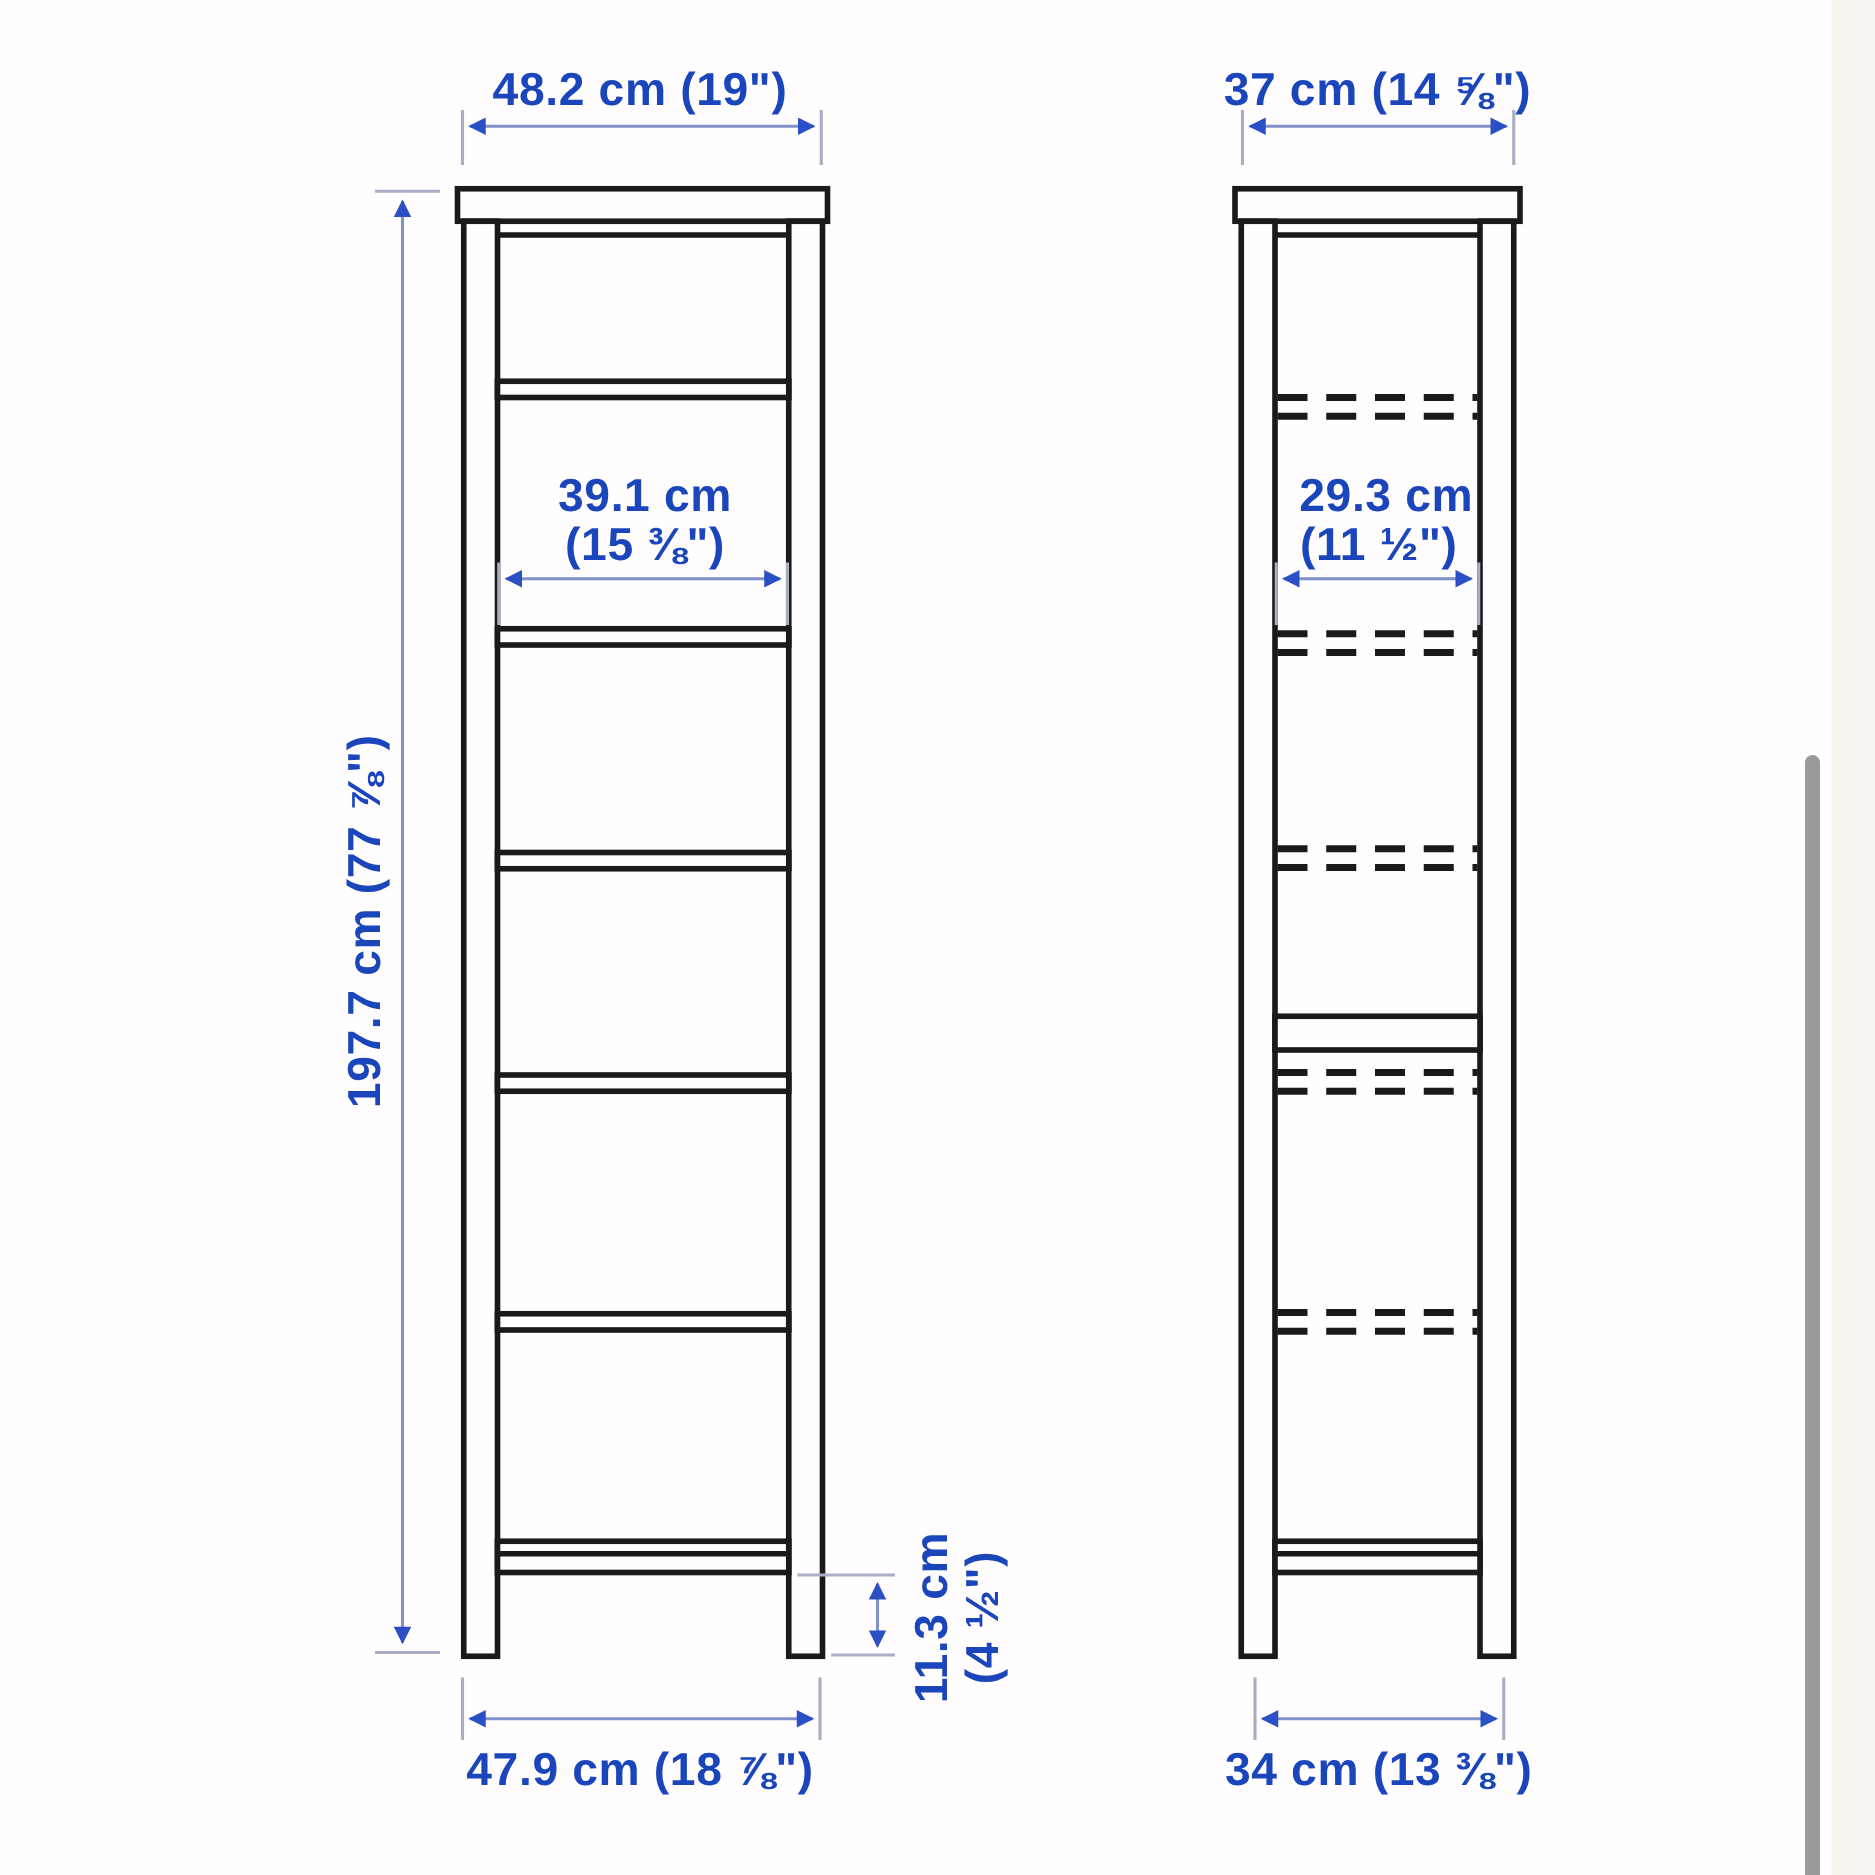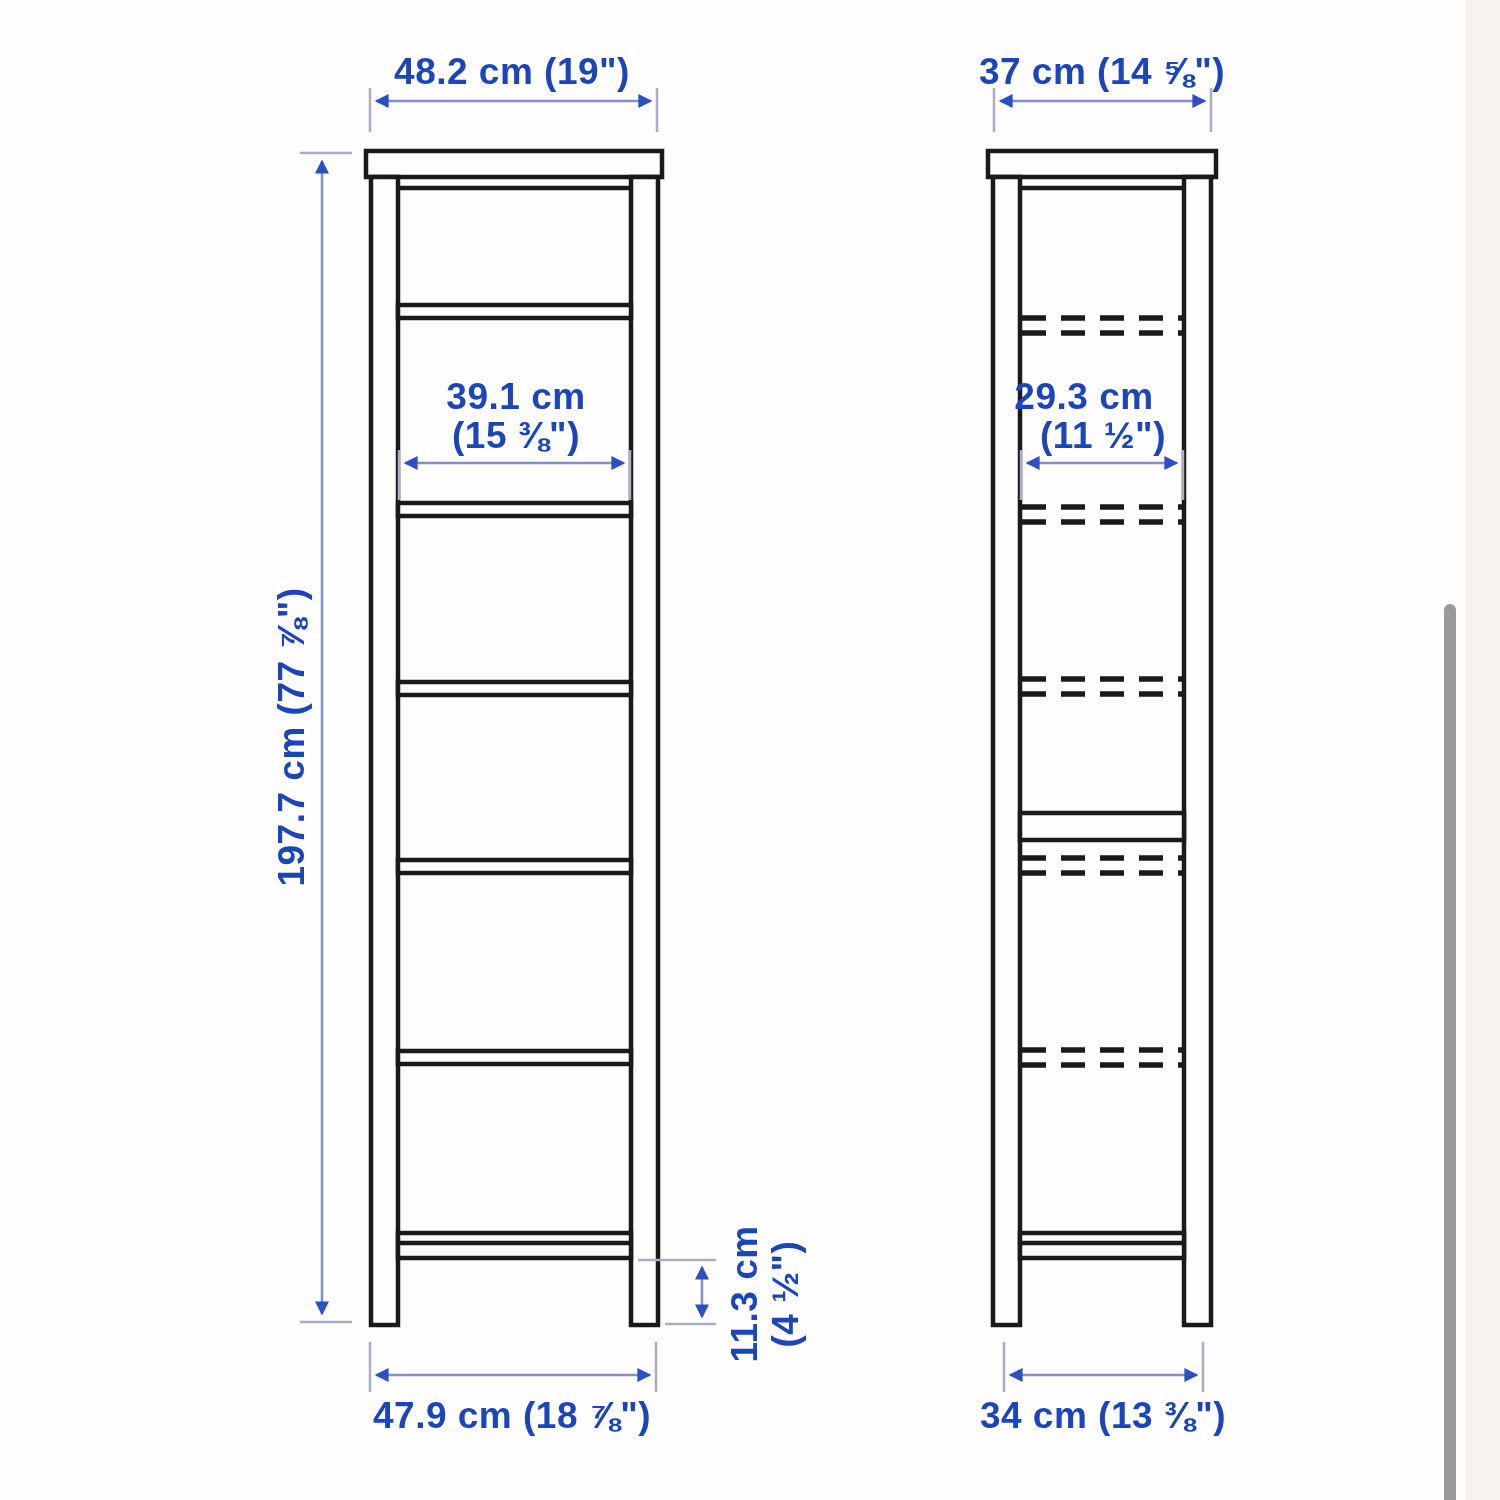--- a/index.html
+++ b/index.html
@@ -118,21 +118,21 @@
     </g>
   </svg>
 
   <div class="dim-label" style="left:512px;top:72px;">48.2 cm (19")</div>
 
   <div class="dim-label" style="left:1102px;top:72px;">37 cm (14 ⅝")</div>
 
   <div class="dim-label" style="left:516px;top:397px;">39.1 cm</div>
   <div class="dim-label" style="left:516px;top:436px;">(15 ⅜")</div>
 
-  <div class="dim-label" style="left:1084px;top:397px;">29.3 cm</div>
+  <div class="dim-label" style="left:1109px;top:397px;">29.3 cm</div>
   <div class="dim-label" style="left:1103px;top:436px;">(11 ½")</div>
 
   <div class="dim-label rot" style="left:292px;top:737px;">197.7 cm (77 ⅞")</div>
 
   <div class="dim-label rot two-line" style="left:766px;top:1294px;">
     <span class="ln">11.3 cm</span>
     <span class="ln">(4 ½")</span>
   </div>
 
   <div class="dim-label" style="left:512px;top:1416px;">47.9 cm (18 ⅞")</div>

